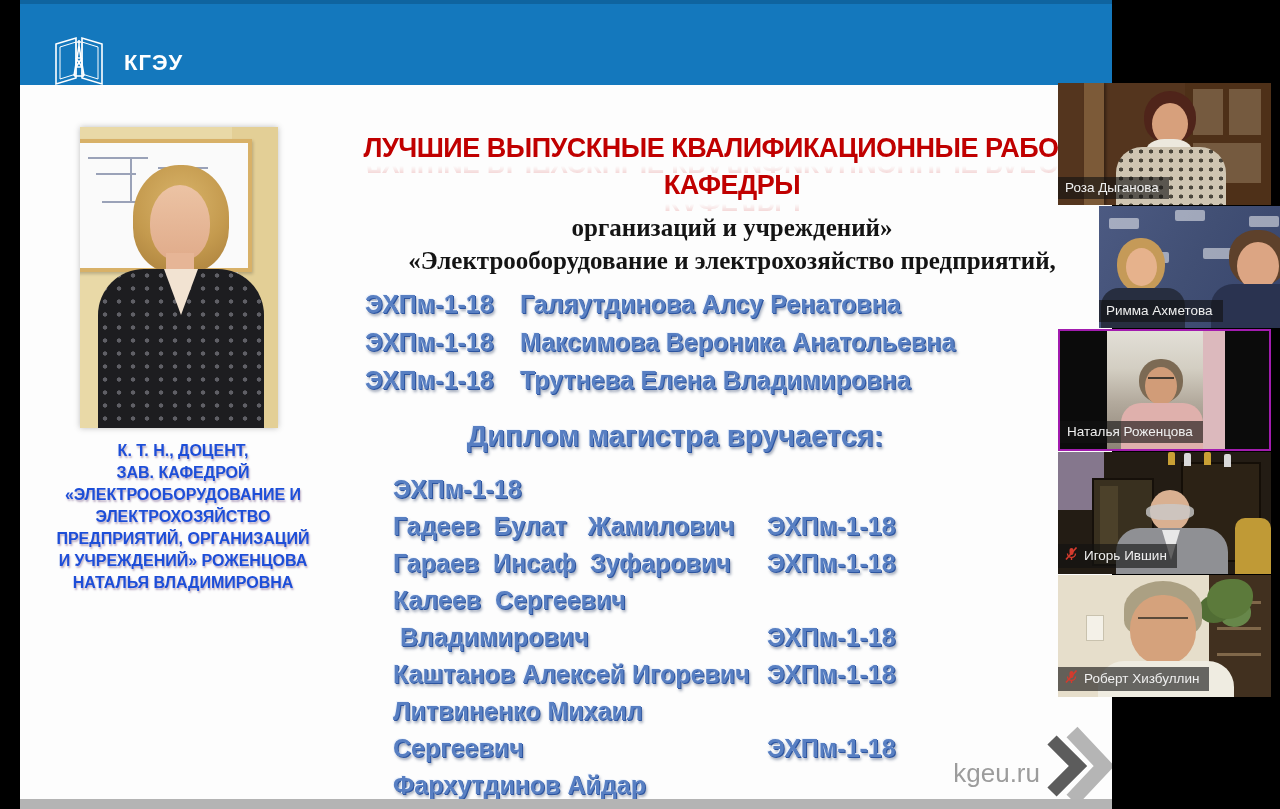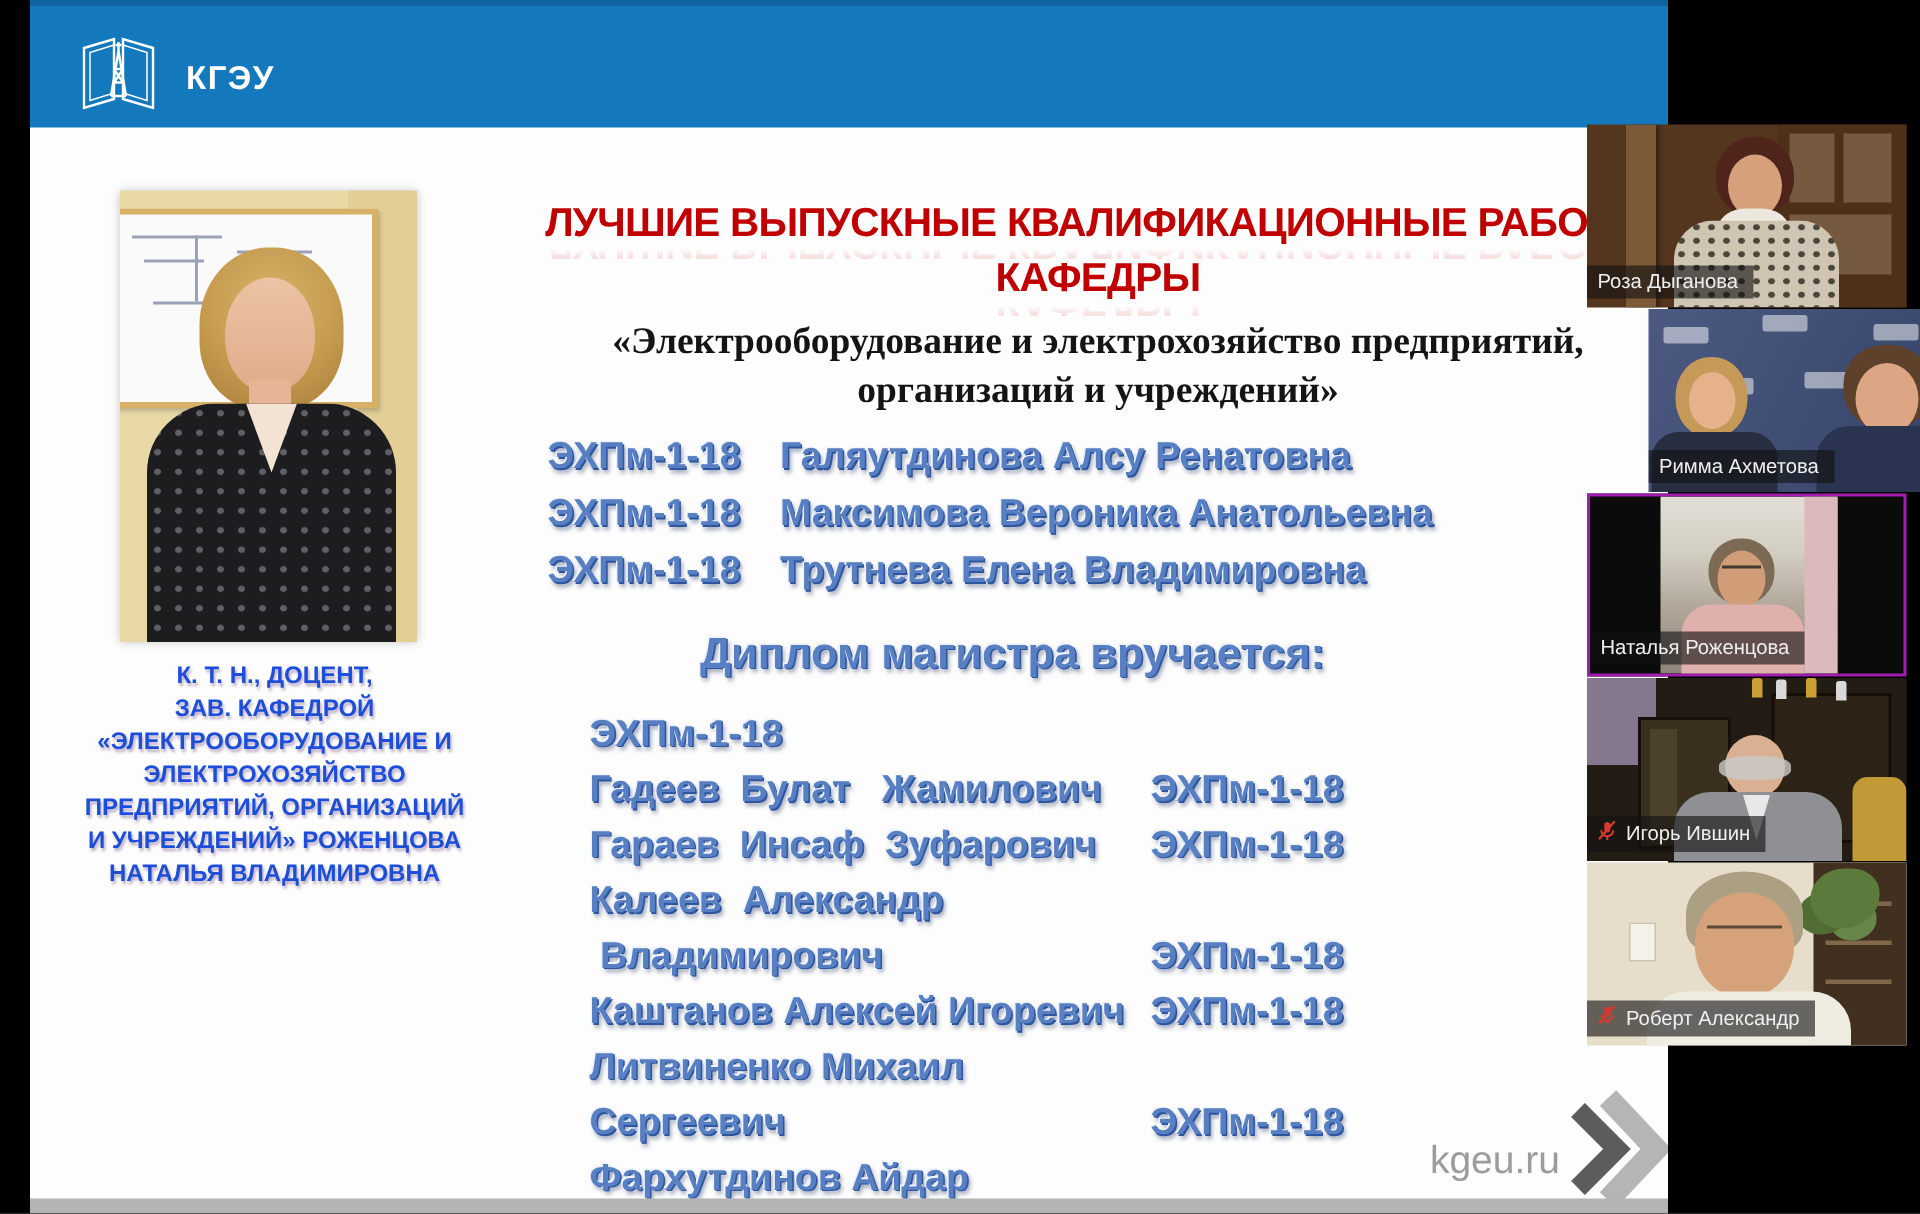--- a/index.html
+++ b/index.html
@@ -3,21 +3,21 @@
 <meta charset="utf-8">
 <style>
   html,body{margin:0;padding:0;background:#000;}
   .stage{position:relative;width:1280px;height:809px;background:#000;overflow:hidden;
          font-family:"Liberation Sans",sans-serif;}
 
   
   .slide{position:absolute;left:20px;top:0;width:1092px;height:809px;background:#fdfdfd;}
   .slide-header{position:absolute;left:0;top:0;width:100%;height:85px;background:#1478bd;
                 border-top:4px solid #0f649f;box-sizing:border-box;}
-  .logo-wrap{position:absolute;left:28px;top:18px;display:flex;align-items:center;gap:14px;}
+  .logo-wrap{position:absolute;left:28px;top:30px;display:flex;align-items:center;gap:14px;}
   .logo-text{color:#fff;font-weight:bold;font-size:22px;letter-spacing:1px;}
 
   .slide-footerbar{position:absolute;left:0;bottom:0;width:100%;height:10px;background:#b4b4b4;}
 
   
   .photo{position:absolute;left:60px;top:127px;width:198px;height:301px;background:#e9d9a7;
          overflow:hidden;box-shadow:0 0 6px rgba(0,0,0,.25);}
   .ph-board{position:absolute;left:-6px;top:12px;width:170px;height:125px;background:#fafafa;
             border:4px solid #d8b168;box-shadow:1px 2px 3px rgba(0,0,0,.2);}
   .ph-board i{position:absolute;display:block;background:#9aa2b8;}
@@ -194,22 +194,22 @@
         <span class="rt">ЛУЧШИЕ ВЫПУСКНЫЕ КВАЛИФИКАЦИОННЫЕ РАБОТЫ</span>
         <span class="rt refl">ЛУЧШИЕ ВЫПУСКНЫЕ КВАЛИФИКАЦИОННЫЕ РАБОТЫ</span>
       </div>
       <div class="rline second">
         <span class="rt">КАФЕДРЫ</span>
         <span class="rt refl">КАФЕДРЫ</span>
       </div>
     </div>
 
     <div class="subtitle">
+      <div>организаций и учреждений»</div>
       <div>«Электрооборудование  и электрохозяйство предприятий,</div>
-      <div>организаций и учреждений»</div>
     </div>
 
     <div class="top-list blue3d">
       <div class="toprow">
         <span class="g">ЭХПм-1-18</span>
         <span class="n">Галяутдинова Алсу Ренатовна</span>
       </div>
       <div class="toprow">
         <span class="g">ЭХПм-1-18</span>
         <span class="n">Максимова Вероника Анатольевна</span>
@@ -228,21 +228,21 @@
       </div>
       <div class="gradrow">
         <span class="gname">Гадеев  Булат   Жамилович</span>
         <span class="ggroup">ЭХПм-1-18</span>
       </div>
       <div class="gradrow">
         <span class="gname">Гараев  Инсаф  Зуфарович</span>
         <span class="ggroup">ЭХПм-1-18</span>
       </div>
       <div class="gradrow">
-        <span class="gname">Калеев  Александр
+        <span class="gname">Калеев  Сергеевич
  Владимирович</span>
         <span class="ggroup">ЭХПм-1-18</span>
       </div>
       <div class="gradrow">
         <span class="gname">Каштанов Алексей Игоревич</span>
         <span class="ggroup">ЭХПм-1-18</span>
       </div>
       <div class="gradrow">
         <span class="gname">Литвиненко Михаил Сергеевич</span>
         <span class="ggroup">ЭХПм-1-18</span>
@@ -356,18 +356,18 @@
       <div class="abs polo"></div>
       <div class="lbl">
         <span>
           <svg width="13" height="14" viewBox="0 0 13 14">
             <rect x="4.5" y="1" width="4" height="7" rx="2" fill="#d43b2e"></rect>
             <path d="M2.5 6.5 a4 4 0 0 0 8 0" stroke="#d43b2e" stroke-width="1.4" fill="none"></path>
             <line x1="6.5" y1="10.5" x2="6.5" y2="13" stroke="#d43b2e" stroke-width="1.4"></line>
             <line x1="1" y1="12.5" x2="11.5" y2="0.5" stroke="#d43b2e" stroke-width="1.6"></line>
           </svg>
         </span>
-        <span>Роберт Александр</span>
+        <span>Роберт Хизбуллин</span>
       </div>
     </div>
 
   </div>
 </div>
 
 </body></html>

